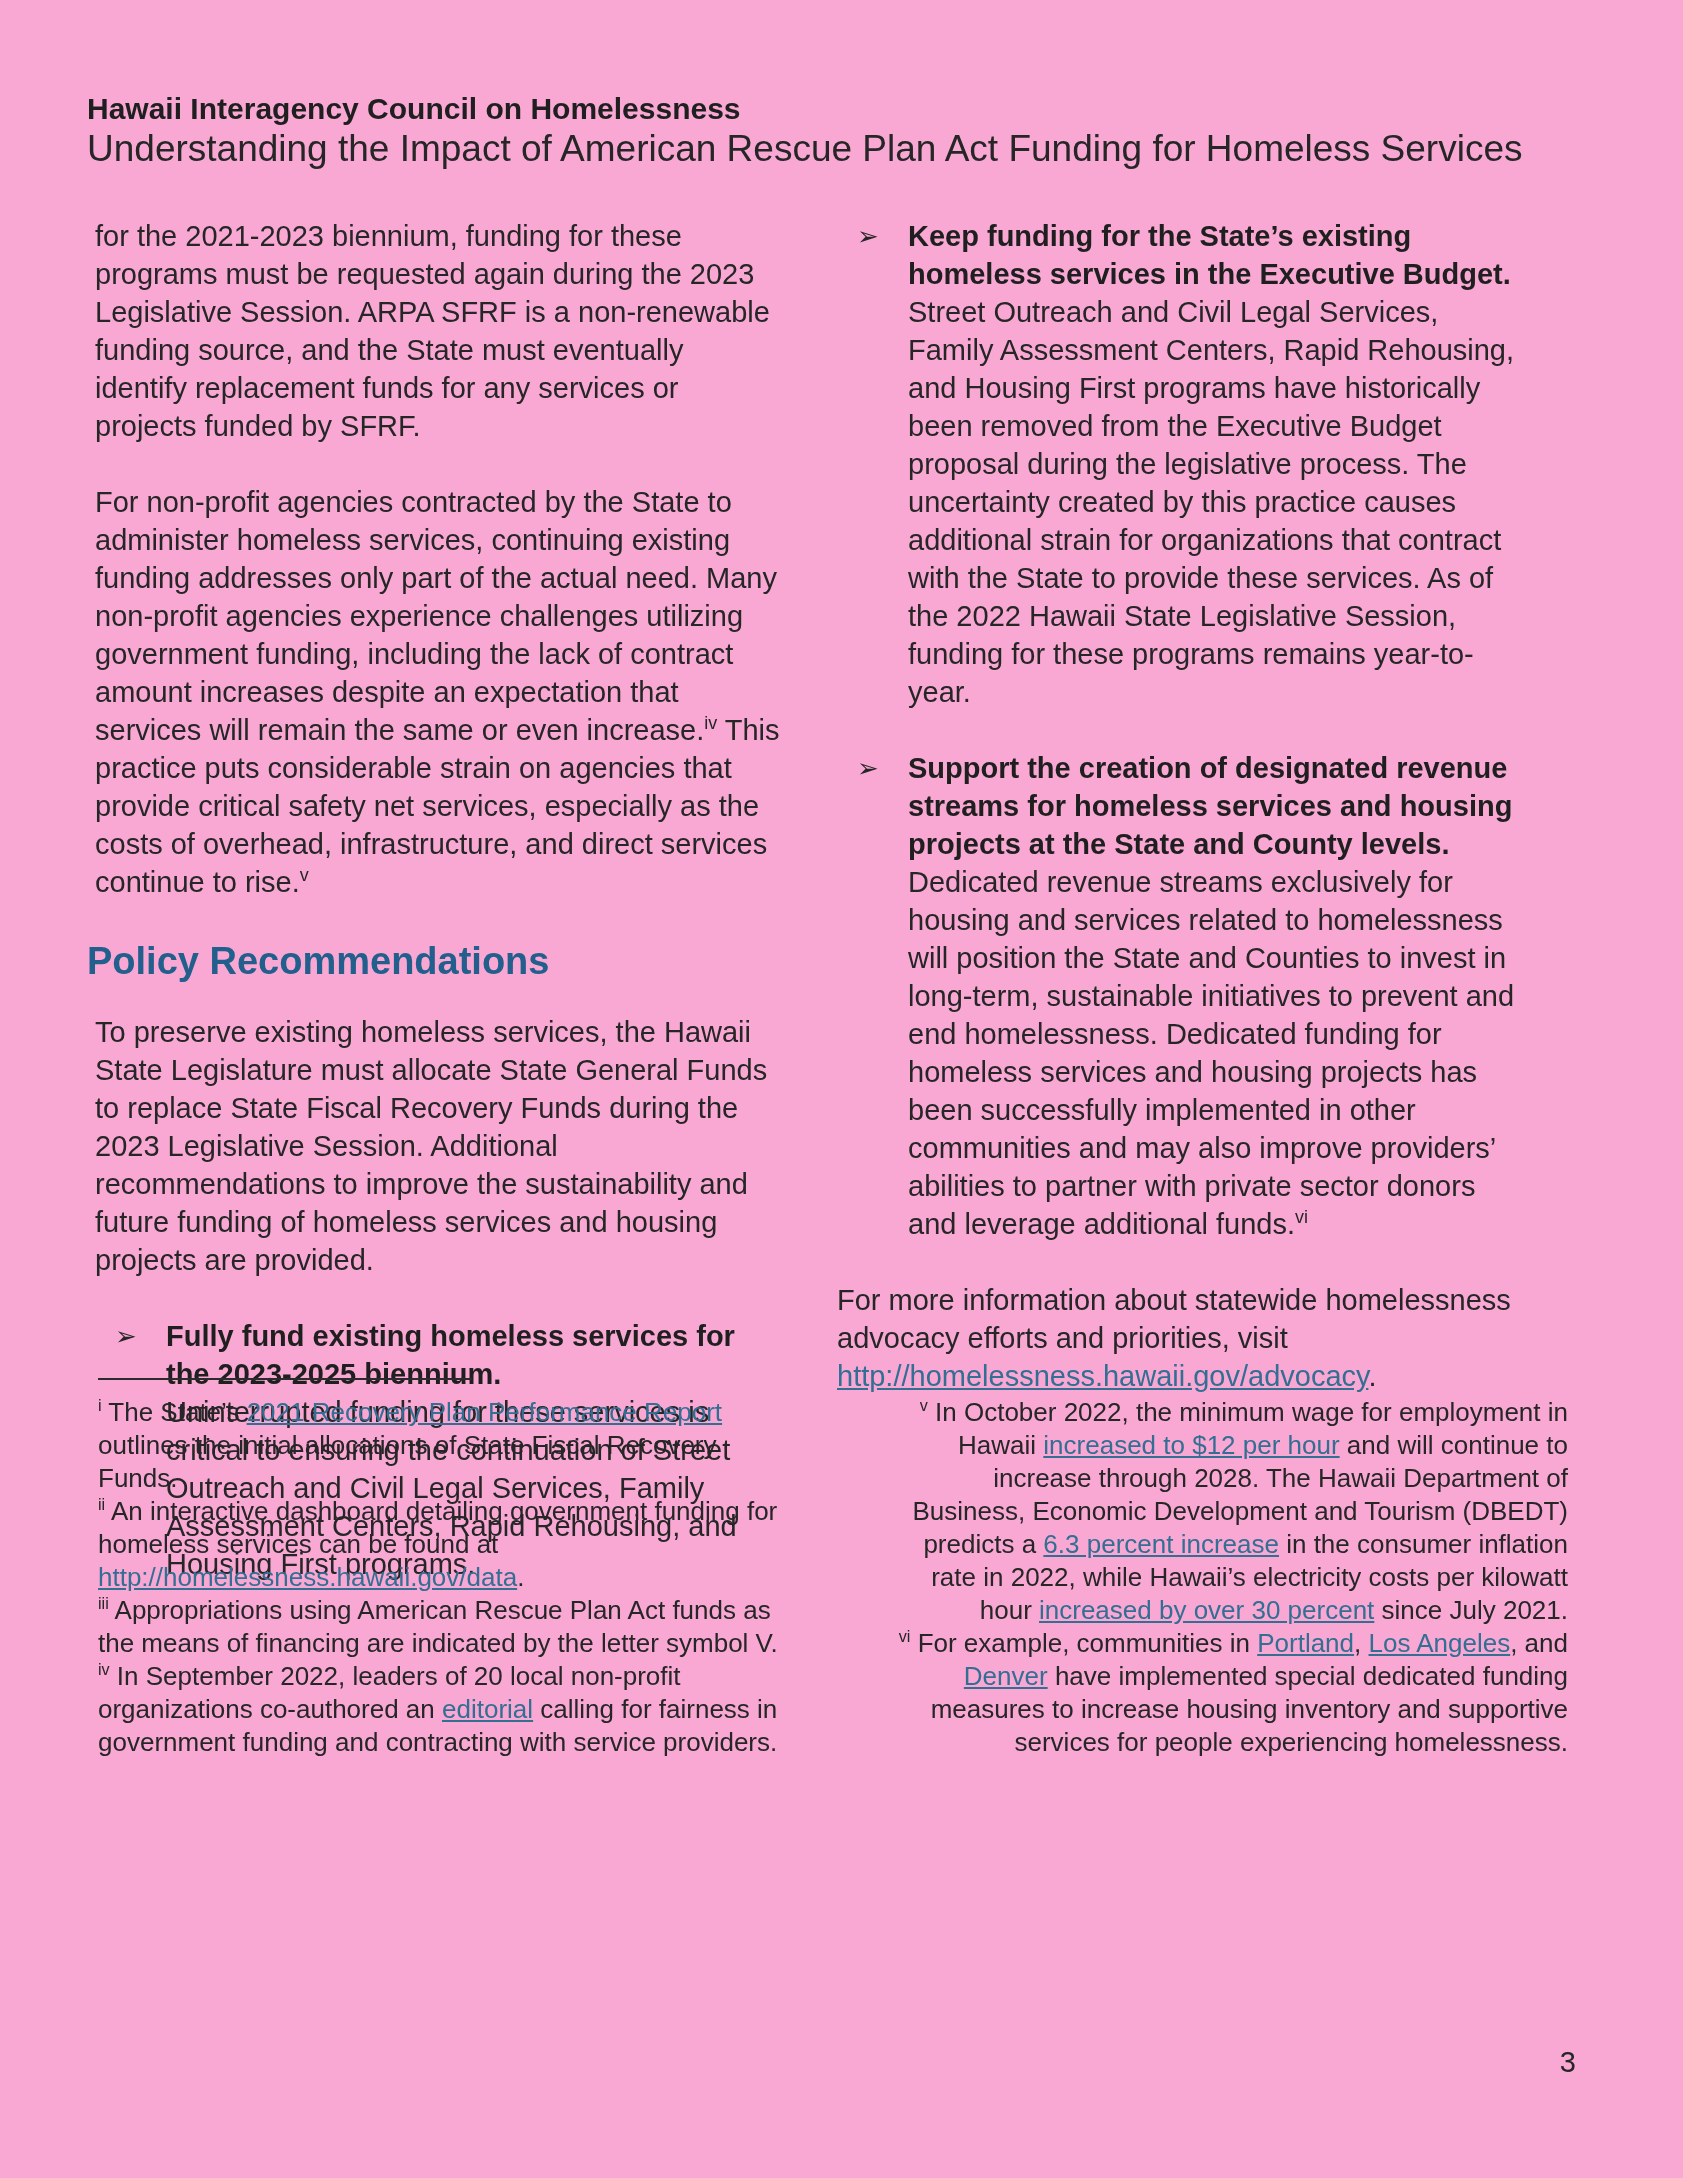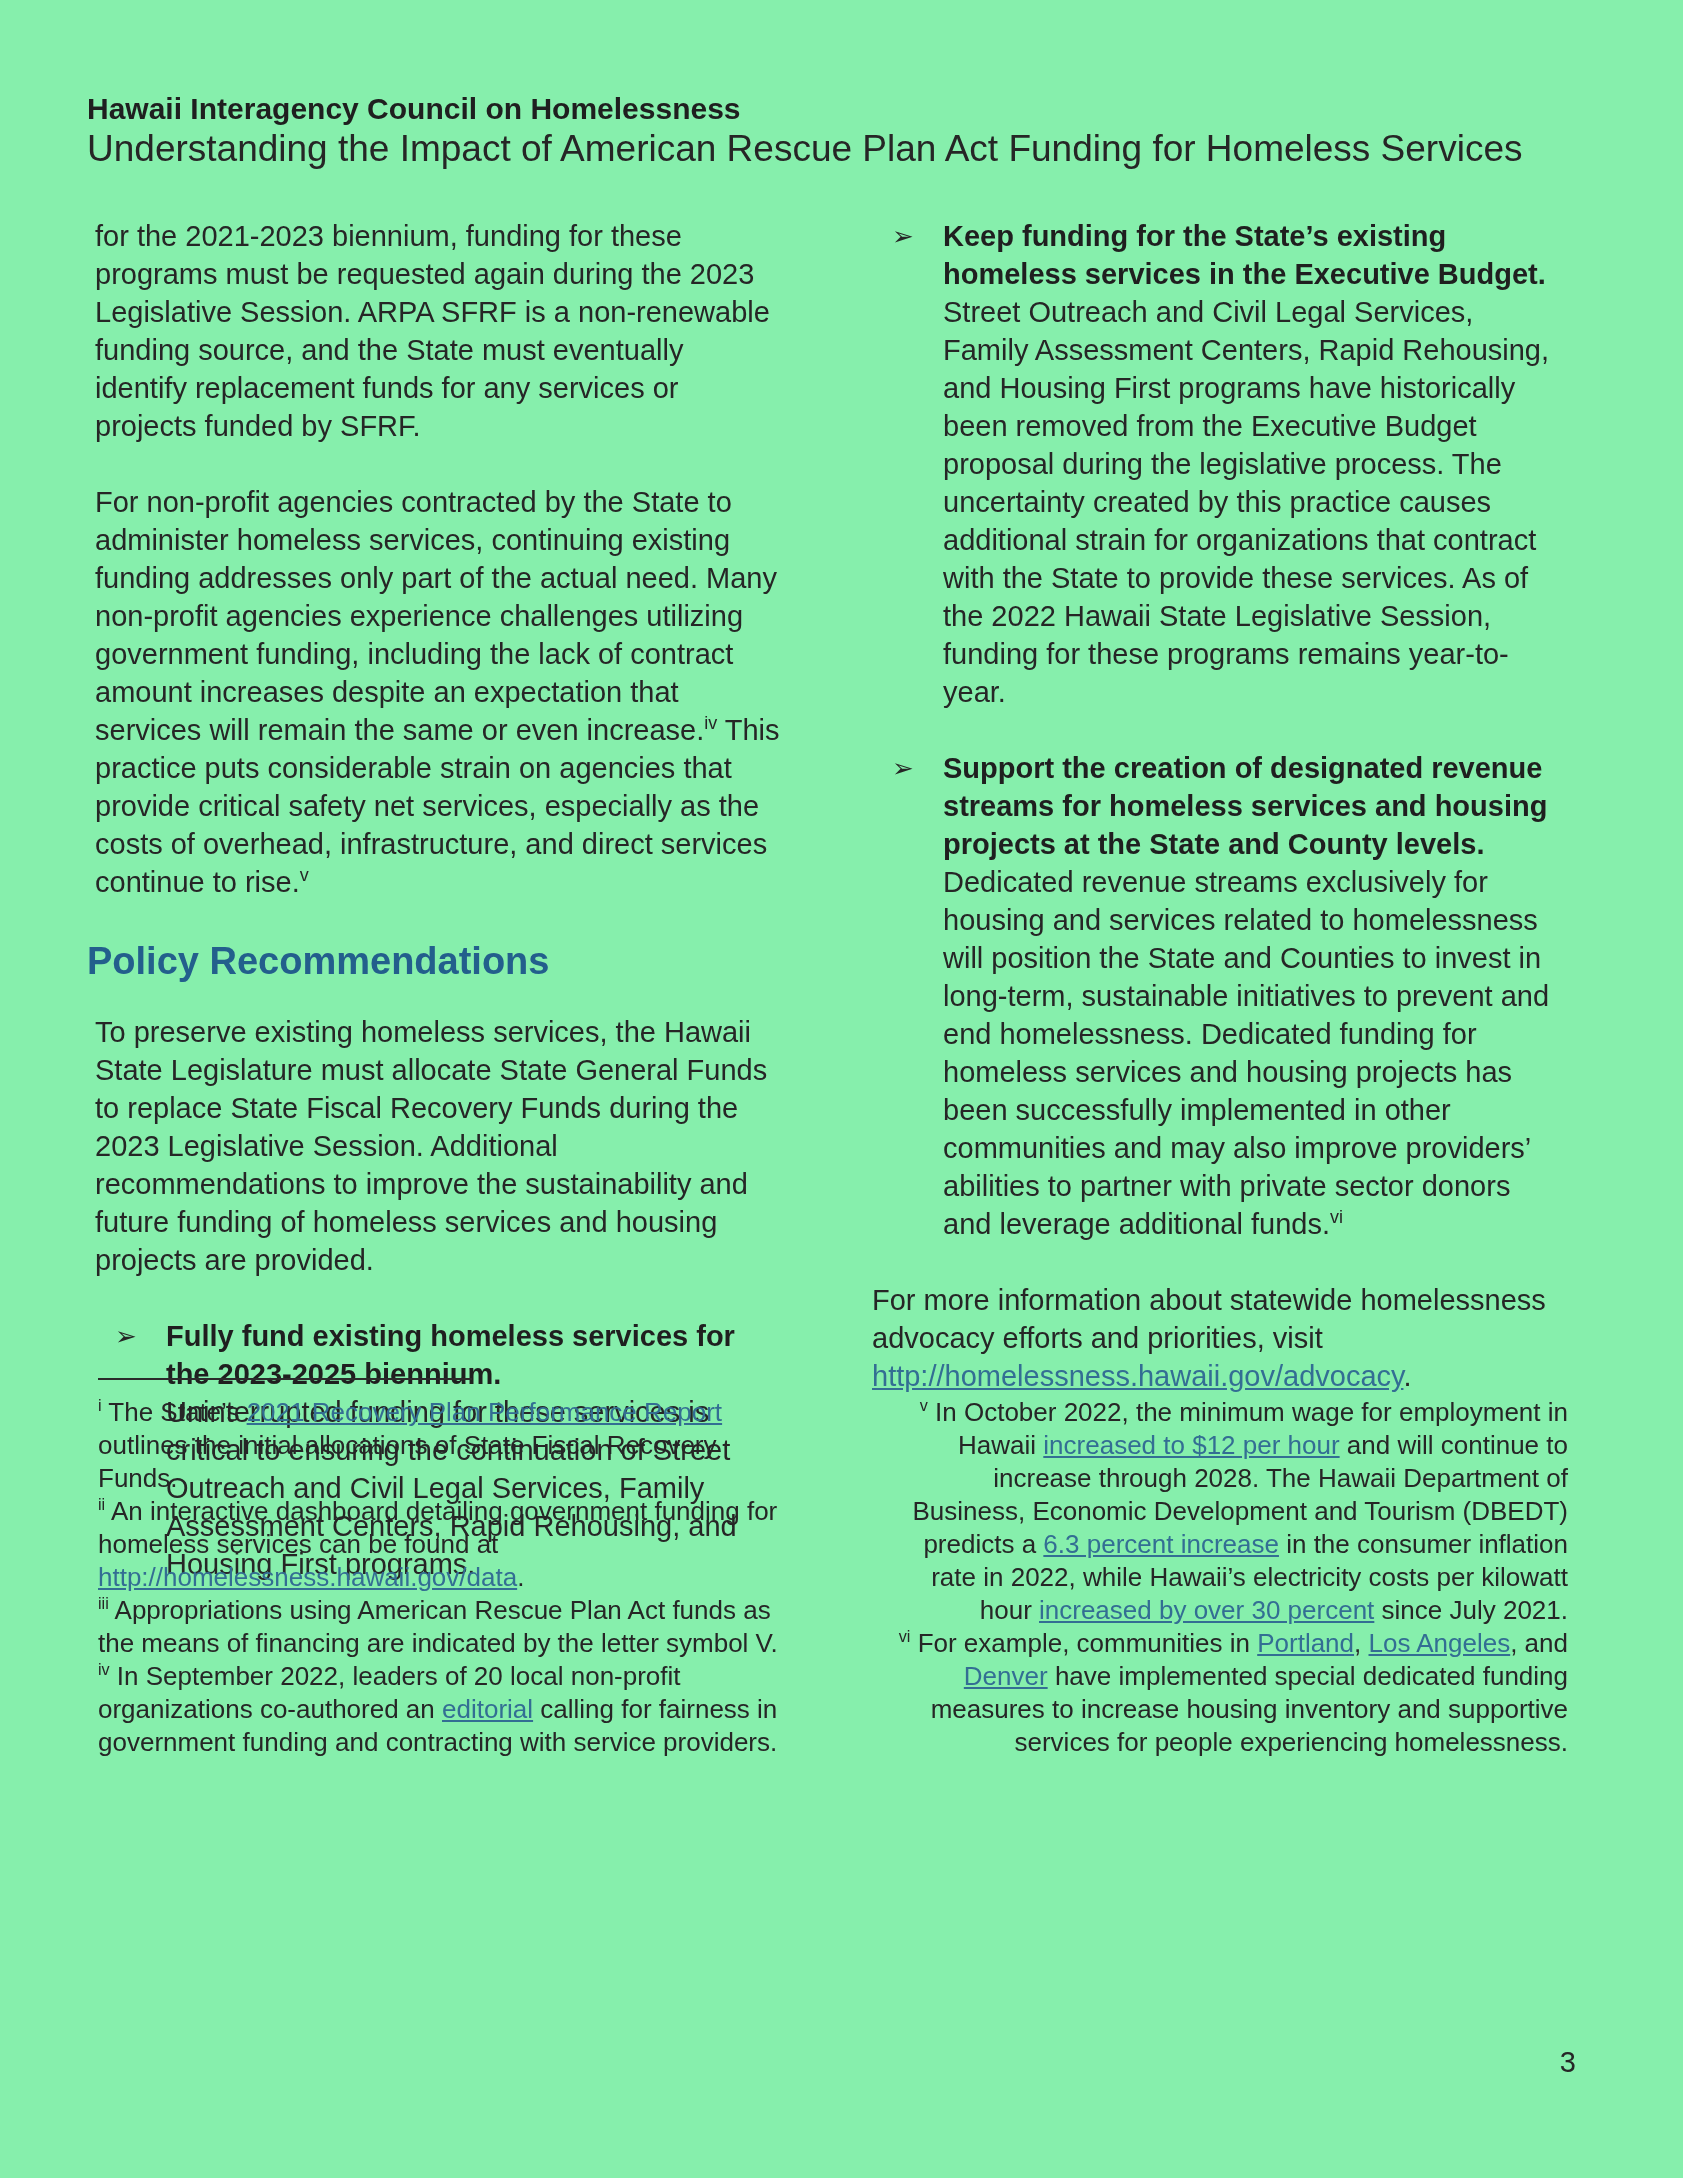--- a/index.html
+++ b/index.html
@@ -10,38 +10,38 @@
   *{margin:0;padding:0;box-sizing:border-box;}
   html,body{background:#ffffff;}
   body{
     font-family:"Liberation Sans","DejaVu Sans",sans-serif;
     color:var(--body_text,#262626);
   }
   .page{
     position:relative;
     width:1683px;
     height:2178px;
-    background:#86efac;
+    background:#f9a8d4;
     overflow:hidden;
     padding:91px 99px 0 87px;
   }
   .doc-header .title{
     font-size:30px;
     font-weight:bold;
     line-height:36px;
     color:#1f1f1f;
   }
   .doc-header .subtitle{
     font-size:37px;
     line-height:36px;
     margin-top:4px;
   }
   .columns{
     display:flex;
-    gap:84px;
+    gap:49px;
     margin-top:50px;
   }
   .col{
     width:693px;
     flex:0 0 693px;
     font-size:29px;
     line-height:38px;
   }
   .col p{margin:0 0 38px 0;}
   .col .para{padding-left:8px;}

